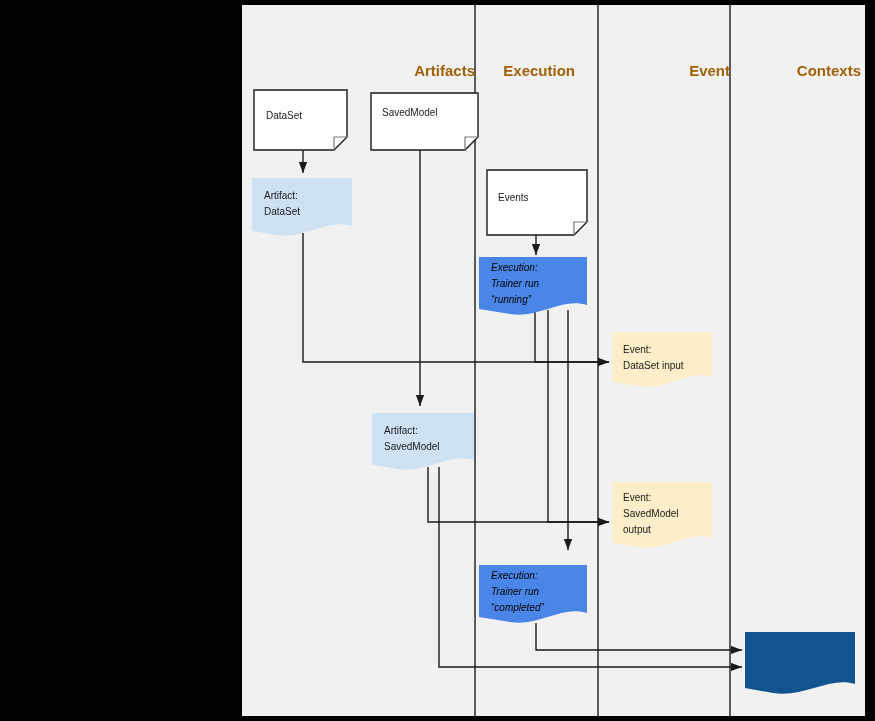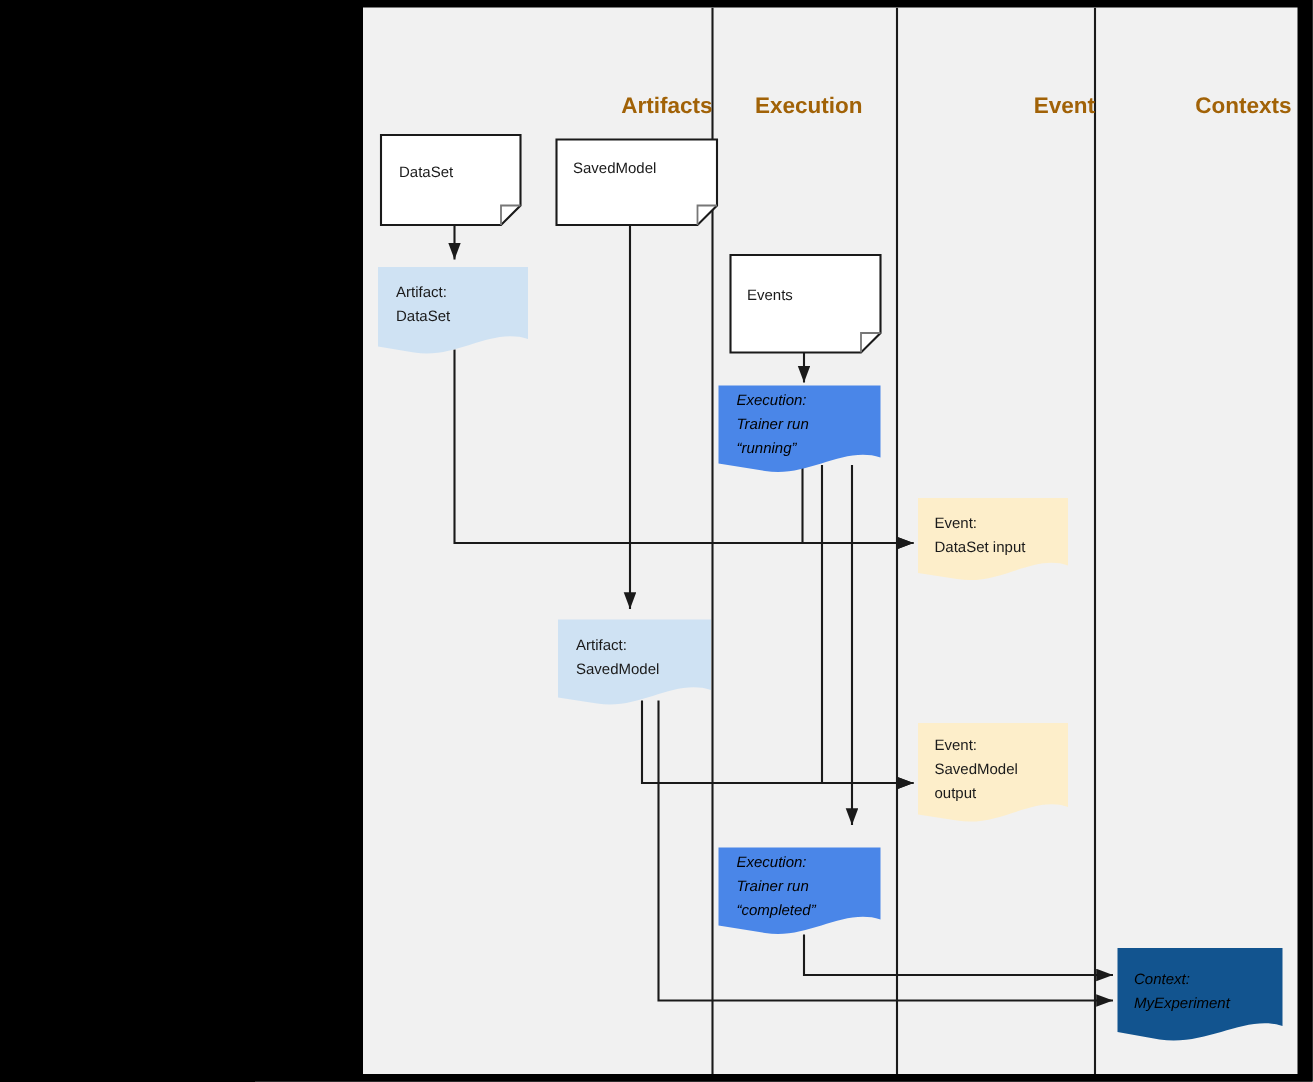--- a/index.html
+++ b/index.html
@@ -166,17 +166,15 @@
 Trainer run
 “completed”</div>
 
     <div class="node-label label-dark" style="left:381px; top:337px; width:95px;">Event:
 DataSet input</div>
 
     <div class="node-label label-dark" style="left:381px; top:485px; width:95px;">Event:
 SavedModel
 output</div>
 
-    <div class="node-label label-light" style="left:514px; top:641px; width:105px;">Context:
-MyExperiment</div>
 
   </div>
 </div>
 
 </body></html>

